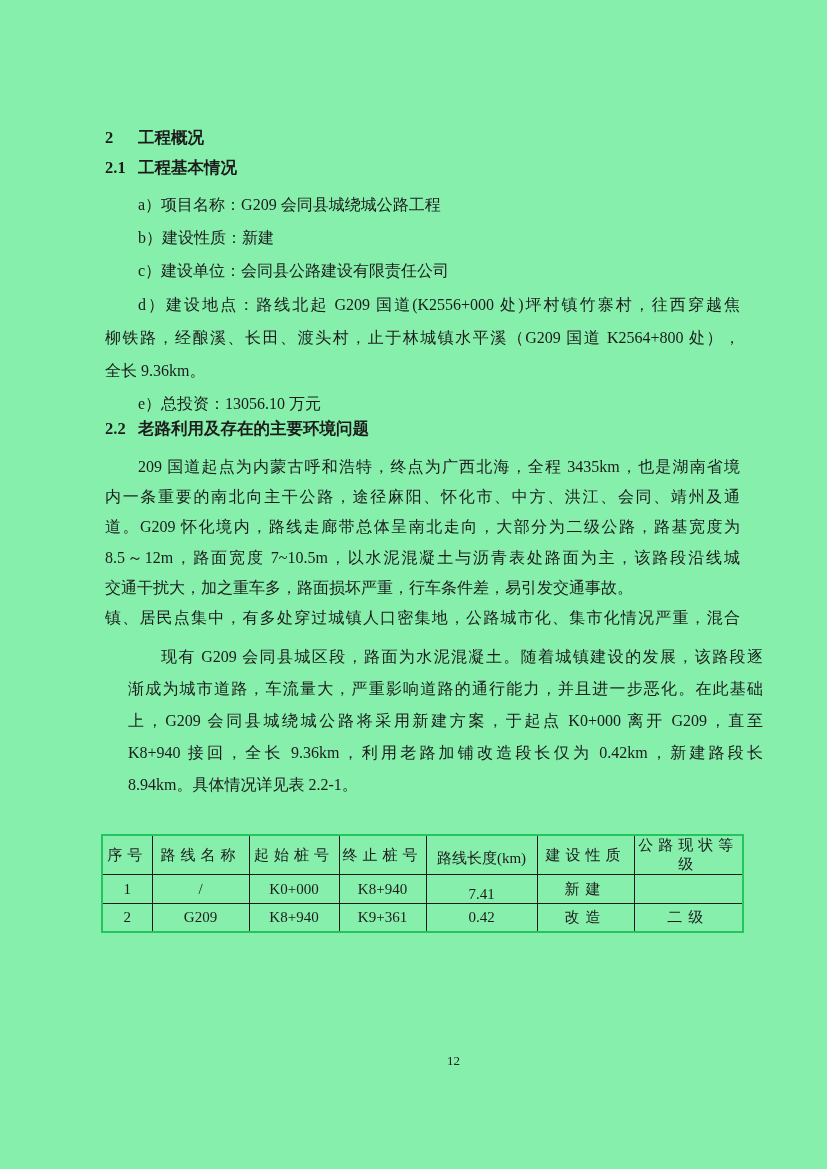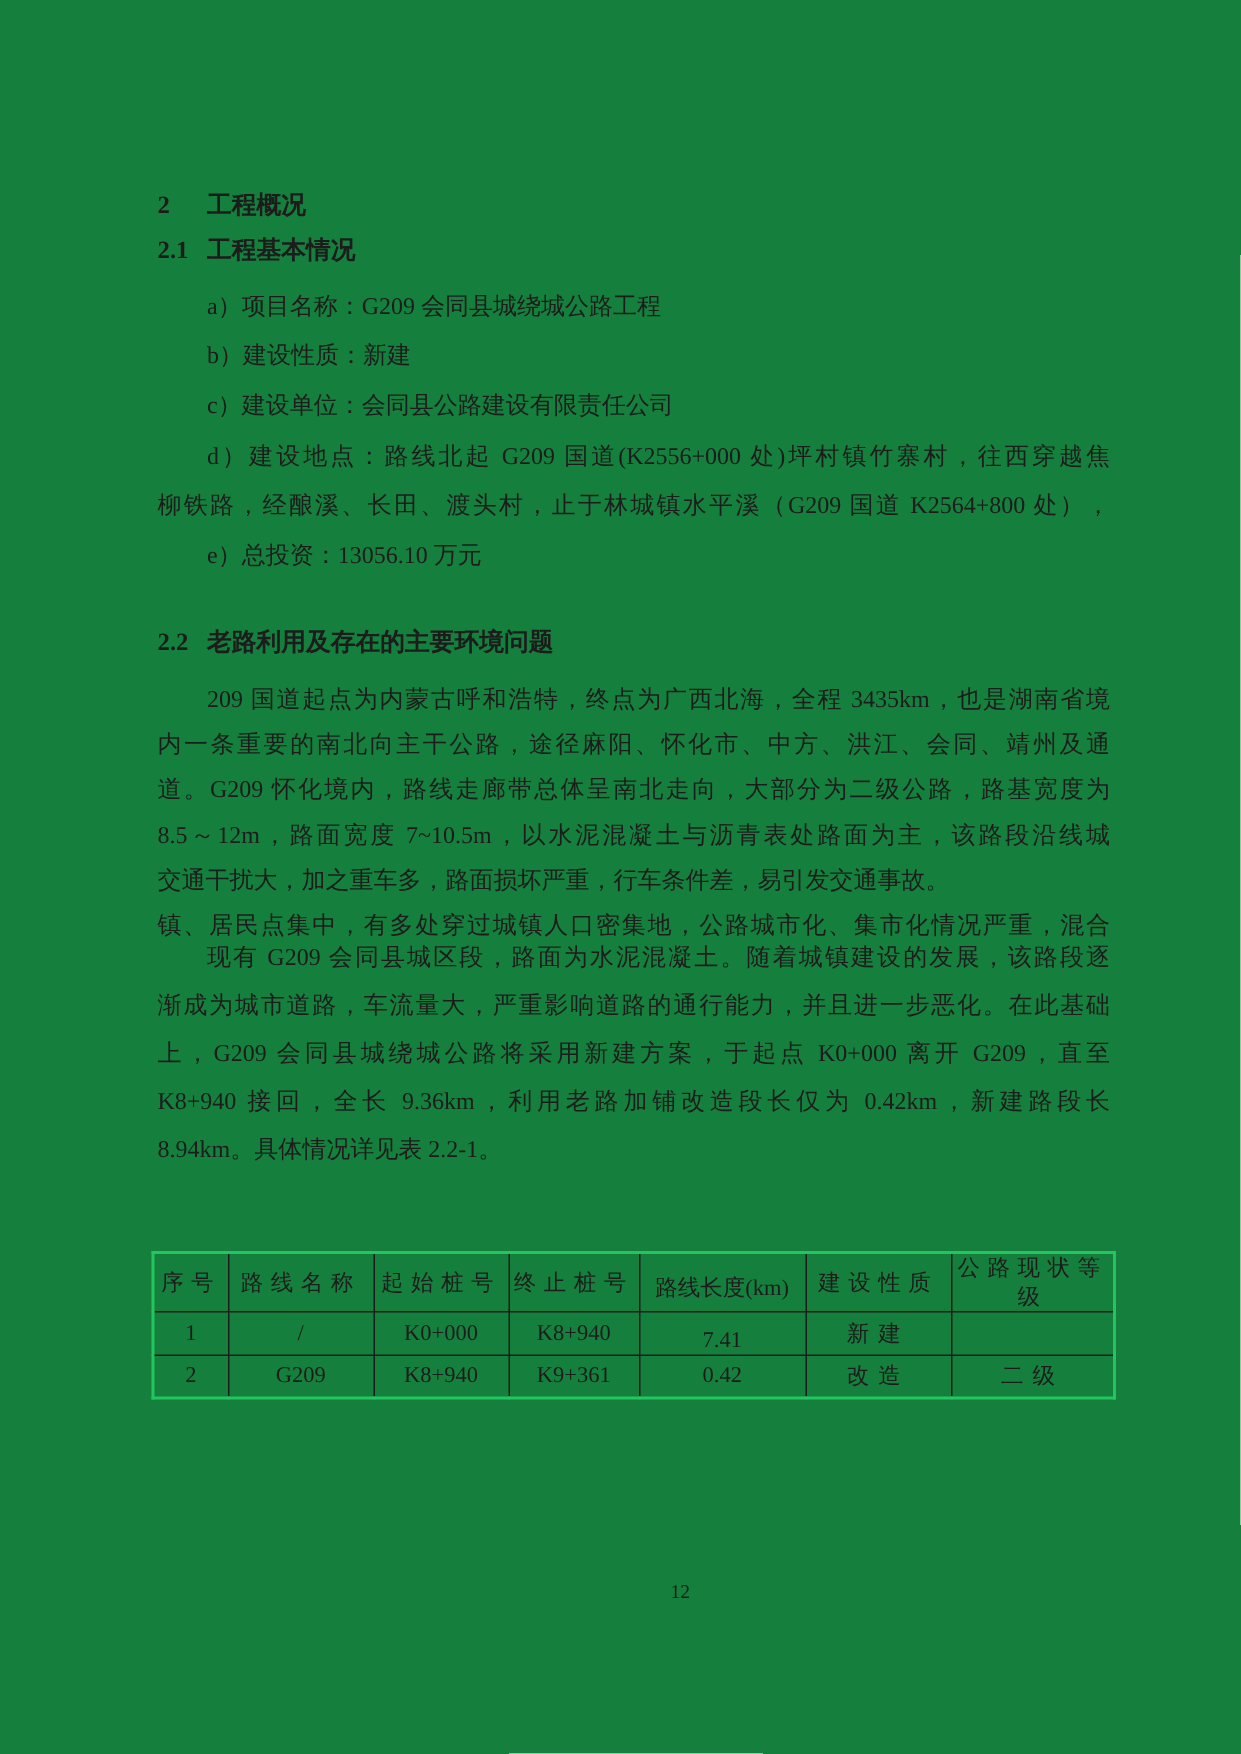--- a/index.html
+++ b/index.html
@@ -1,19 +1,19 @@
 <!DOCTYPE html>
 <html><head>
 <meta charset="utf-8">
 <style>
   html,body{margin:0;padding:0;background:#ffffff;}
   .page{
     position:relative;
     width:827px;height:1169px;
-    background:#15803d;
+    background:#86efac;
     color:#1c1c1c;
     font-family:"Liberation Serif","DejaVu Serif",serif;
     overflow:hidden;
   }
   .abs{position:absolute;}
 
   
   .heading{
     font-family:"Liberation Sans","DejaVu Sans",sans-serif;
     font-weight:bold;
@@ -32,21 +32,21 @@
 
   
   .block{left:105px;width:635px;font-size:16px;}
   .bline{white-space:nowrap;}
   .fill{text-align:justify;text-align-last:justify;white-space:normal;}
   .ind{text-indent:33px;}
   .pos-items{top:188px;}
   .pos-items .bline{line-height:33.2px;}
   .pos-p1{top:452px;}
   .pos-p1 .bline{line-height:30.2px;}
-  .pos-p2{top:623px;}
+  .pos-p2{top:641px;margin-left:23px;}
   .pos-p2 .bline{line-height:32px;}
 
   
   .pos-cap{left:105px;top:810px;width:635px;height:24px;line-height:24px;}
   .cap-label{position:absolute;left:0;top:0;font-size:15.5px;}
   .cap-title{
     display:block;text-align:center;
     font-family:"Liberation Sans","DejaVu Sans",sans-serif;
     font-weight:bold;font-size:16px;
   }
@@ -91,20 +91,21 @@
   <div class="abs heading pos-h21">
     <span class="hnum">2.1</span><span>工程基本情况</span>
   </div>
 
   <div class="abs block pos-items">
     <div class="bline ind">a）项目名称：G209 会同县城绕城公路工程</div>
     <div class="bline ind">b）建设性质：新建</div>
     <div class="bline ind">c）建设单位：会同县公路建设有限责任公司</div>
     <div class="bline ind fill">d）建设地点：路线北起 G209 国道(K2556+000 处)坪村镇竹寨村，往西穿越焦</div>
     <div class="bline fill">柳铁路，经酿溪、长田、渡头村，止于林城镇水平溪（G209 国道 K2564+800 处），</div>
+    <div class="bline">全长 9.36km。</div>
     <div class="bline ind">e）总投资：13056.10 万元</div>
   </div>
 
   <div class="abs heading pos-h22">
     <span class="hnum">2.2</span><span>老路利用及存在的主要环境问题</span>
   </div>
 
   <div class="abs block pos-p1">
     <div class="bline ind fill">209 国道起点为内蒙古呼和浩特，终点为广西北海，全程 3435km，也是湖南省境</div>
     <div class="bline fill">内一条重要的南北向主干公路，途径麻阳、怀化市、中方、洪江、会同、靖州及通</div>

